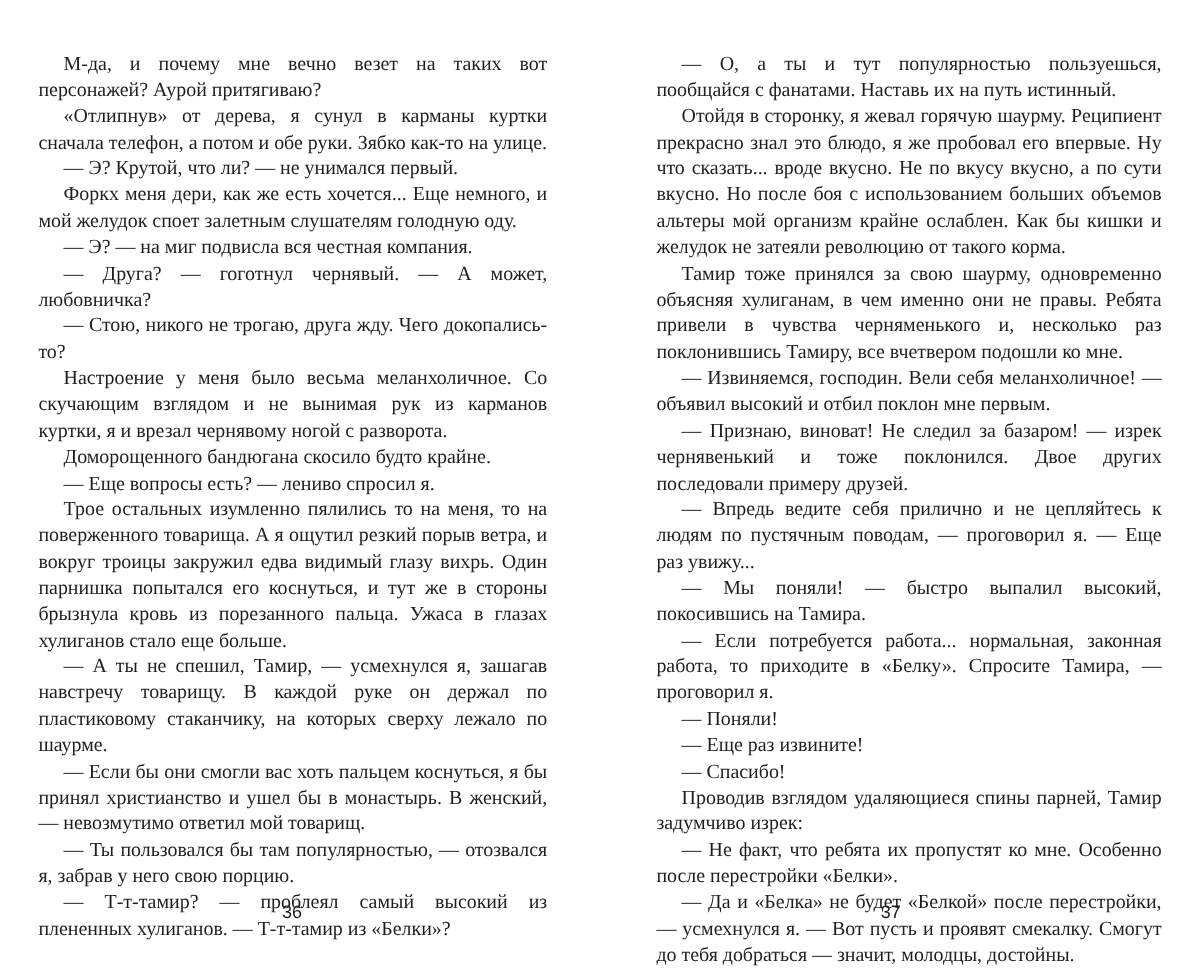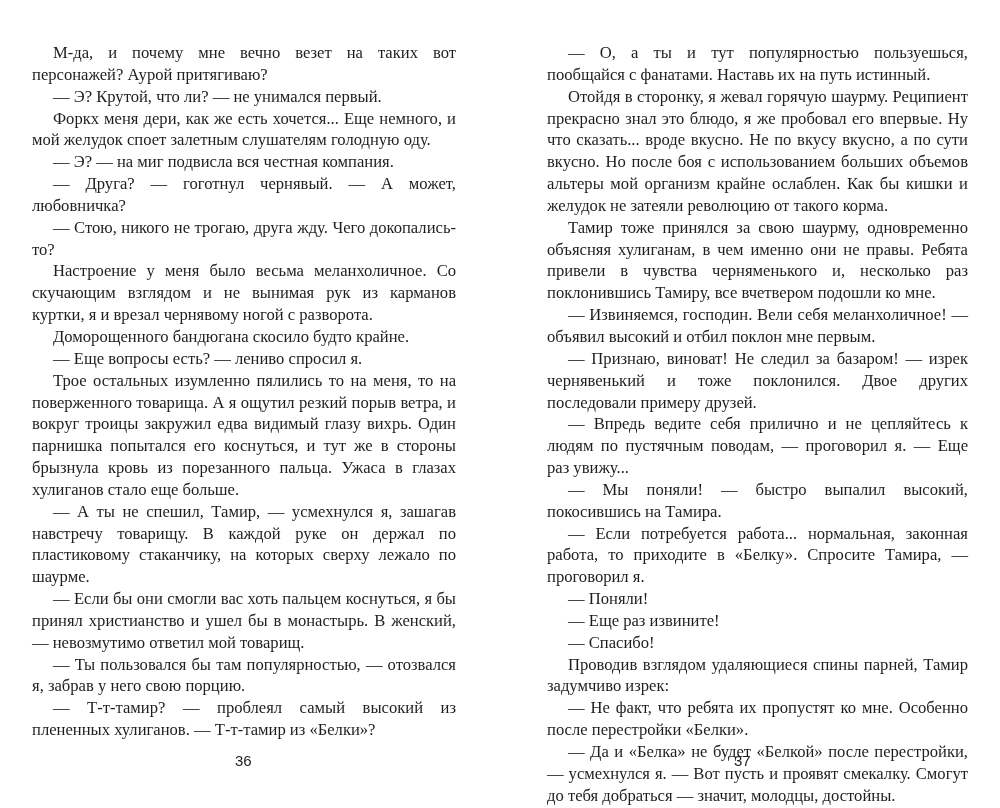--- a/index.html
+++ b/index.html
@@ -24,20 +24,21 @@
       color: #1e1e1e;
     }
     .page-number.left { left: 235px; }
     .page-number.right { left: 734px; }
   </style>
 </head>
 <body>
 
 <div class="page left">
   <p>М-да, и почему мне вечно везет на таких вот персонажей? Аурой притягиваю?</p>
+  <p>«Отлипнув» от дерева, я сунул в карманы куртки сначала телефон, а потом и обе руки. Зябко как-то на улице.</p>
   <p>— Э? Крутой, что ли? — не унимался первый.</p>
   <p>Форкх меня дери, как же есть хочется... Еще немного, и мой желудок споет залетным слушателям голодную оду.</p>
   <p>— Э? — на миг подвисла вся честная компания.</p>
   <p>— Друга? — гоготнул чернявый. — А может, любовничка?</p>
   <p>— Стою, никого не трогаю, друга жду. Чего докопались-то?</p>
   <p>Настроение у меня было весьма меланхоличное. Со скучающим взглядом и не вынимая рук из карманов куртки, я и врезал чернявому ногой с разворота.</p>
   <p>Доморощенного бандюгана скосило будто крайне.</p>
   <p>— Еще вопросы есть? — лениво спросил я.</p>
   <p>Трое остальных изумленно пялились то на меня, то на поверженного товарища. А я ощутил резкий порыв ветра, и вокруг троицы закружил едва видимый глазу вихрь. Один парнишка попытался его коснуться, и тут же в стороны брызнула кровь из порезанного пальца. Ужаса в глазах хулиганов стало еще больше.</p>
   <p>— А ты не спешил, Тамир, — усмехнулся я, зашагав навстречу товарищу. В каждой руке он держал по пластиковому стаканчику, на которых сверху лежало по шаурме.</p>

